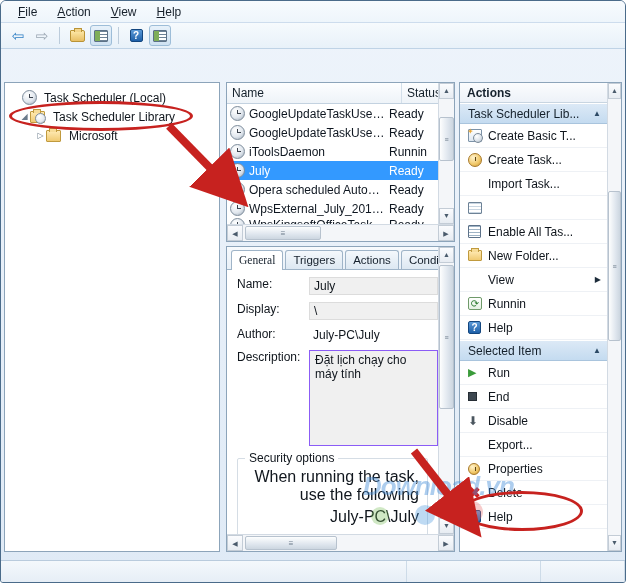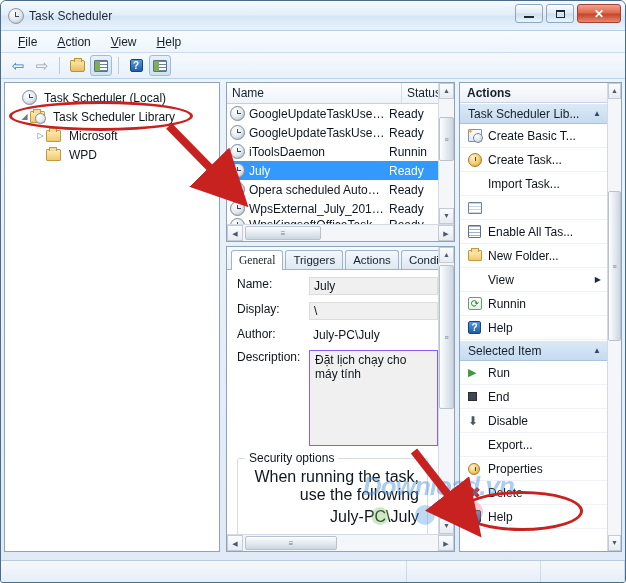--- a/index.html
+++ b/index.html
@@ -336,35 +336,20 @@
     font-family: "Liberation Sans", sans-serif; font-weight: bold; font-style: italic;
     font-size: 26px; color: rgba(74,144,217,0.45); letter-spacing: -1px; white-space: nowrap;
   }
   .wm-dot { position: absolute; border-radius: 50%; }
 </style>
 </head>
 <body>
 
 <div id="app">
 
-  <div class="titlebar">
-    <div class="title-icon"></div>
-    <div class="title-text">Task Scheduler</div>
-    <div class="wincontrols">
-      <div class="wbtn">
-          <div class="min-glyph"></div>
-        </div>
-      <div class="wbtn">
-          <div class="max-glyph"></div>
-        </div>
-      <div class="wbtn close">
-          <span class="glyph">✕</span>
-        </div>
-    </div>
-  </div>
 
   <div class="menubar">
     <div class="menu-item"><u>F</u><span>ile</span></div>
     <div class="menu-item"><u>A</u><span>ction</span></div>
     <div class="menu-item"><u>V</u><span>iew</span></div>
     <div class="menu-item"><u>H</u><span>elp</span></div>
   </div>
 
   <div class="toolbar">
     <div class="tb-btn">
@@ -406,25 +391,20 @@
         </div>
         <div class="tnode" style="padding-left:10px">
           <span class="twist">◢</span>
           <span class="fold-ico lib"></span>
           <span class="tlabel">Task Scheduler Library</span>
         </div>
         <div class="tnode" style="padding-left:26px">
           <span class="twist">▷</span>
           <span class="fold-ico"></span>
           <span class="tlabel">Microsoft</span>
-        </div>
-        <div class="tnode" style="padding-left:26px">
-          <span class="twist"></span>
-          <span class="fold-ico"></span>
-          <span class="tlabel">WPD</span>
         </div>
       </div>
     </div>
 
     <div class="splitter"></div>
 
     <div class="mid-col">
 
       <div class="pane list-pane">
         <div class="lv-header">

